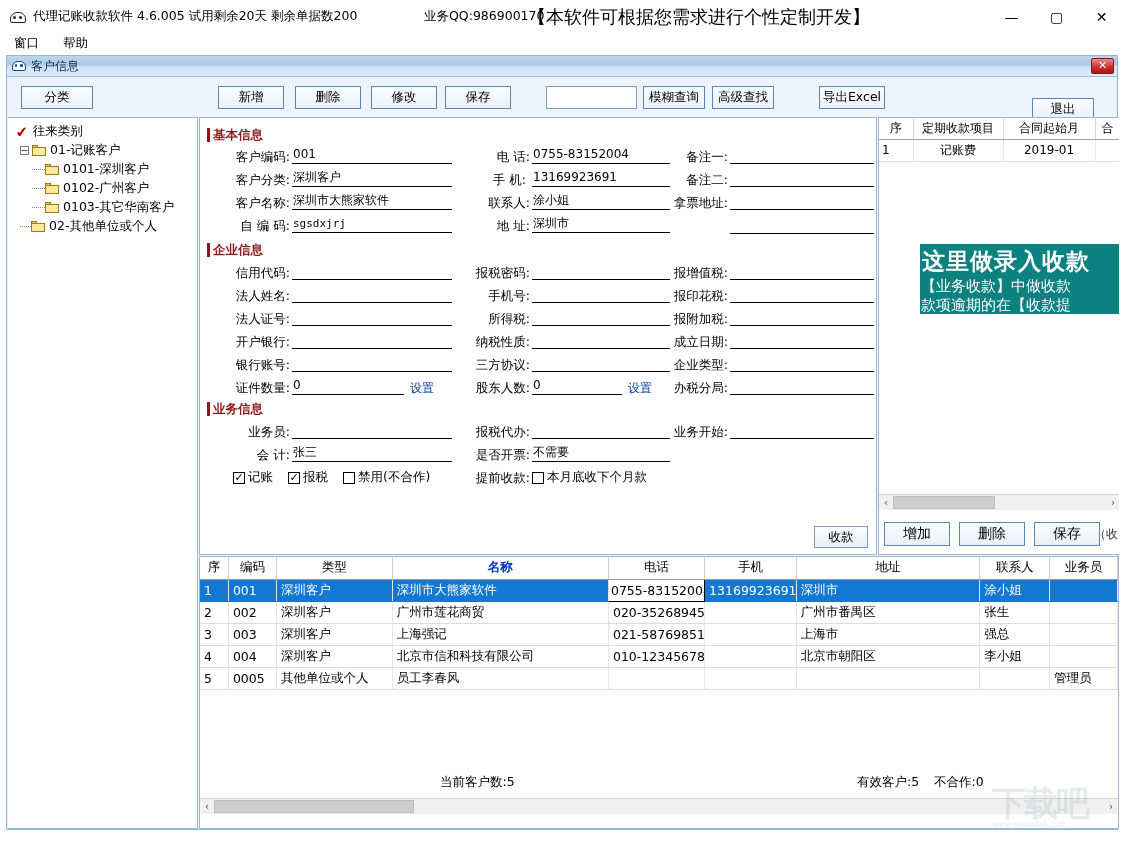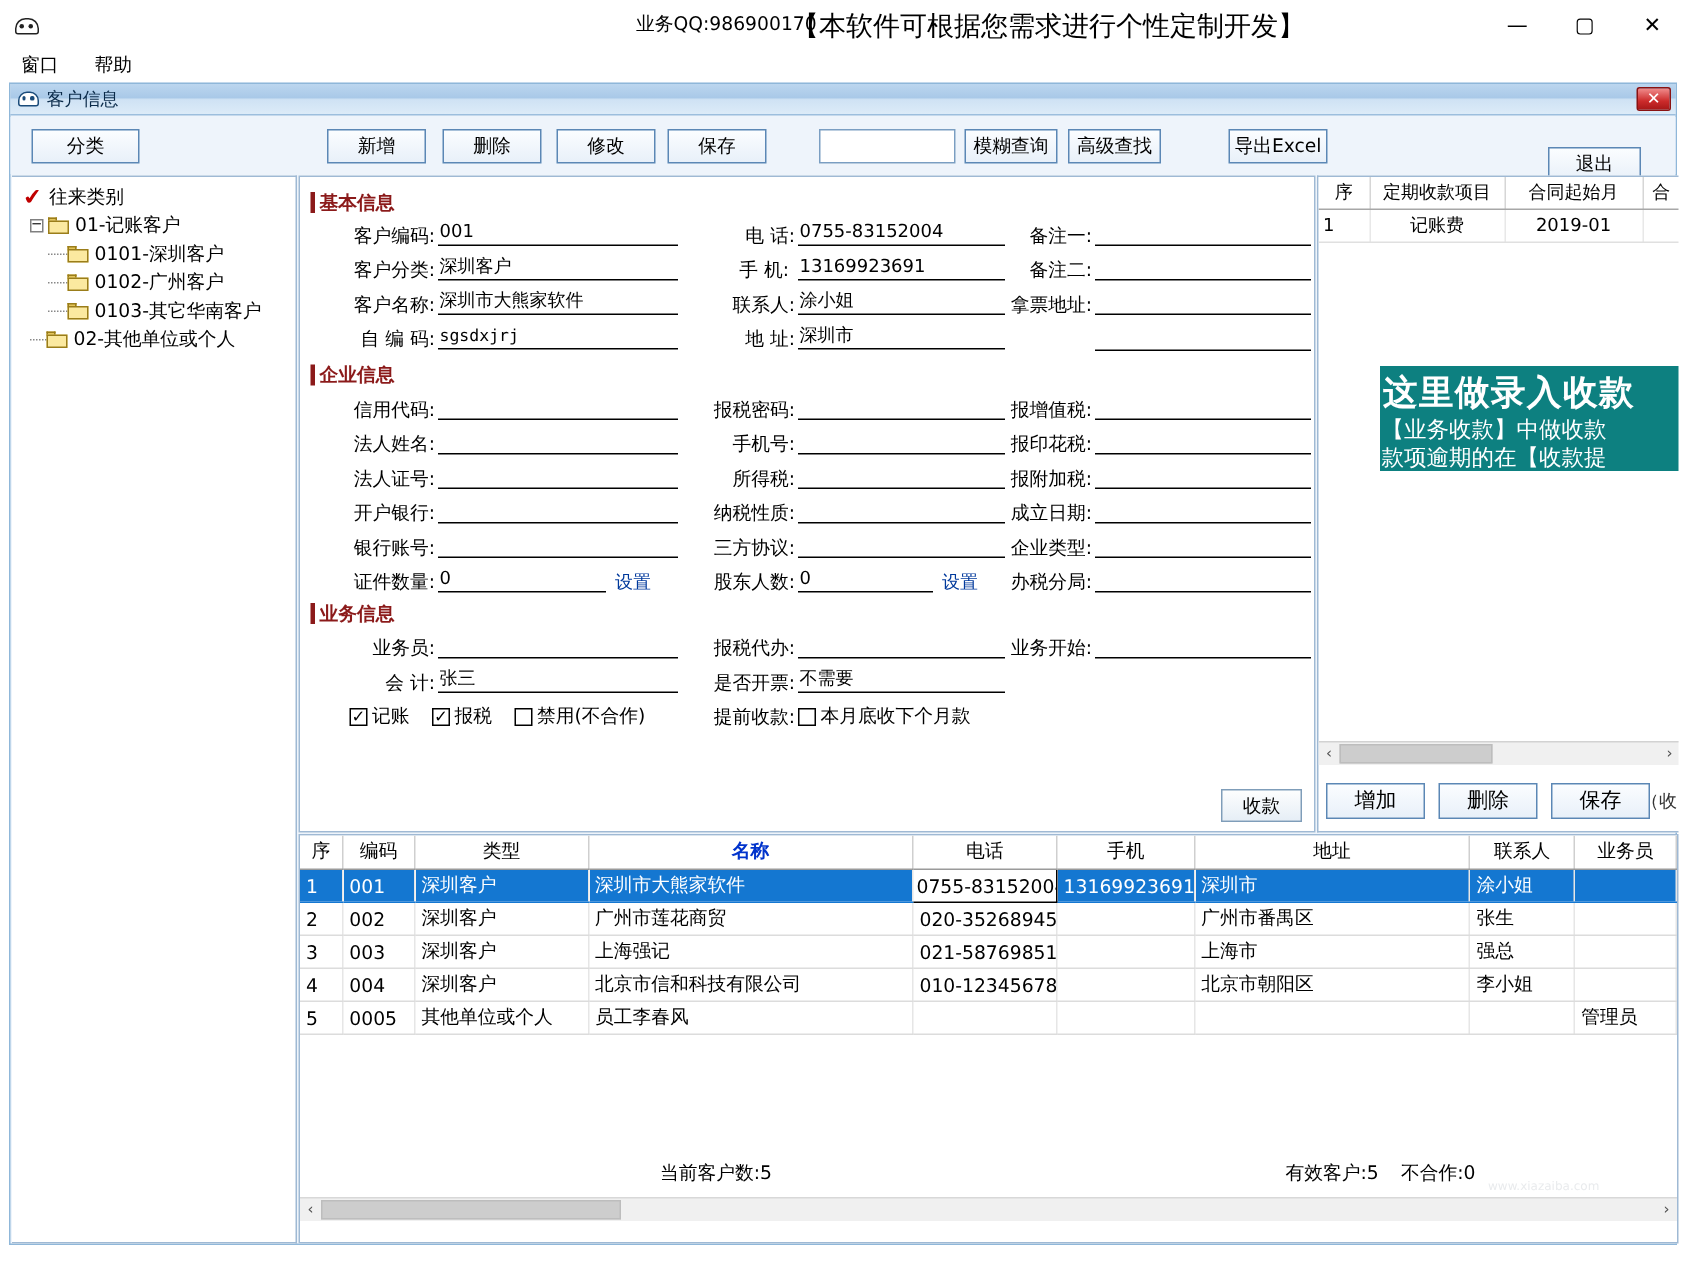--- a/index.html
+++ b/index.html
@@ -228,20 +228,21 @@
 <body>
 
 <div id="app">
 
   <div class="titlebar">
     <div class="title-icon">
       <div class="ic-body"></div>
         <div class="ic-eye1"></div>
         <div class="ic-eye2"></div>
     </div>
+    <div class="title-text">代理记账收款软件 4.6.005  试用剩余20天  剩余单据数200</div>
     <div class="title-qq">业务QQ:986900170</div>
     <div class="title-note">【本软件可根据您需求进行个性定制开发】</div>
     <div class="winbtns">
       <div class="winbtn">—</div>
       <div class="winbtn">▢</div>
       <div class="winbtn close">✕</div>
     </div>
   </div>
 
   <div class="menubar">
@@ -585,15 +586,16 @@
         <div class="arr">‹</div>
         <div class="thumb" style="width:200px;"></div>
         <div style="flex:1"></div>
         <div class="arr">›</div>
       </div>
     </div>
   </div>
 
 
   <div class="watermark">
+    <div class="wm1">下载吧</div>
     <div class="wm2">www.xiazaiba.com</div>
   </div>
 </div>
 
 </body></html>

